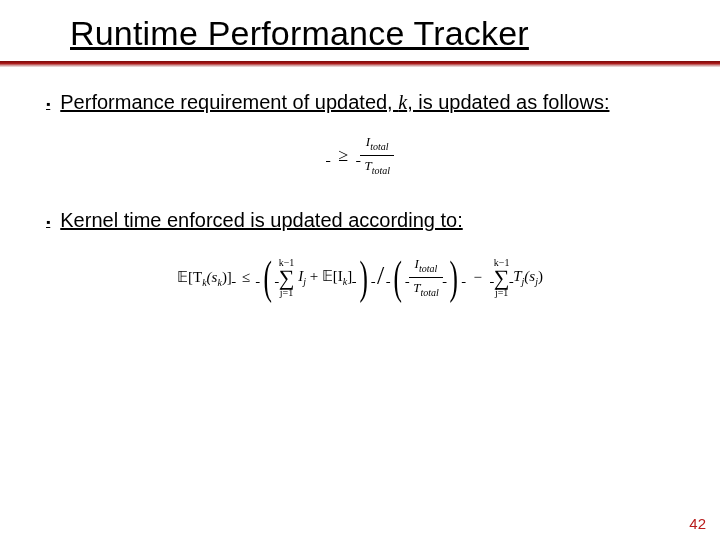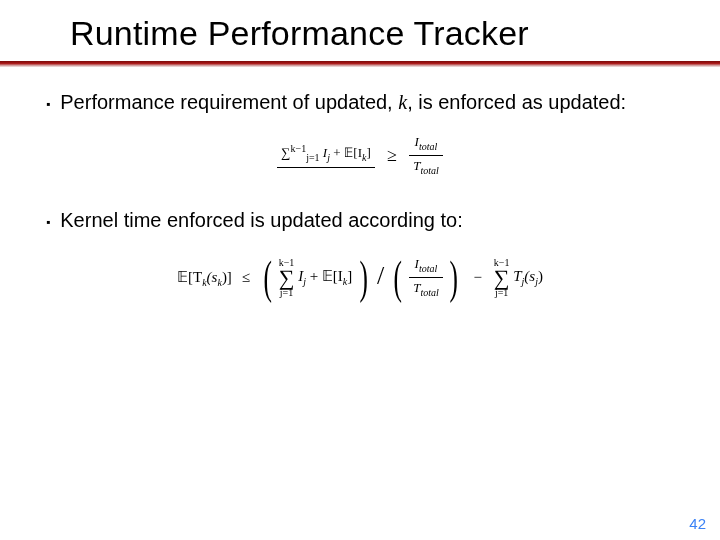--- a/index.html
+++ b/index.html
@@ -11,20 +11,21 @@
     font-family: Arial, Helvetica, sans-serif;
     color: #000;
     position: relative;
     overflow: hidden;
   }
   .slide {
     width: 720px;
     height: 540px;
     position: relative;
     box-sizing: border-box;
+    text-decoration: underline;
   }
   .title {
     font-size: 34px;
     font-weight: 400;
     padding: 14px 0 8px 70px;
     letter-spacing: 0.2px;
   }
   .rule-wrap {
     height: 6px;
     width: 100%;
@@ -109,47 +110,42 @@
   }
   .summ .top { display:block; font-size: 10px; }
   .summ .sig { display:block; font-size: 22px; line-height: 0.9; }
   .summ .bot { display:block; font-size: 10px; }
 
   .pagenum {
     position: absolute;
     right: 14px;
     bottom: 8px;
     font-size: 15px;
-    color: #3b82f6;
+    color: #b91c1c;
   }
 </style>
 </head>
 <body>
 
 <div class="slide">
 
   <div class="title">Runtime Performance Tracker</div>
   <div class="rule-wrap"></div>
 
   <div class="content">
 
     <div class="bullet">
       <span class="mark">▪</span>
       <span class="txt">
-        <span>Performance requirement of updated, </span><span class="ital">k</span><span>, is enforced as updated:</span>
+        <span>Performance requirement of updated, </span><span class="ital">k</span><span>, is updated as follows:</span>
       </span>
     </div>
 
     <div class="eqn-block eqn-center">
       <span class="frac">
-        <span class="num small">
-          ∑<span class="tinysup">k−1</span><span class="tiny">j=1</span>
-          <span class="ital">I</span><span class="tiny ital">j</span>
-          + <span>𝔼[I</span><span class="tiny ital">k</span><span>]</span>
-        </span>
       </span>
       <span class="midop">≥</span>
       <span class="frac">
         <span class="num small">
           <span class="ital">I</span><span class="tiny ital">total</span>
         </span>
         <span class="den small">
           <span class="ital">T</span><span class="tiny ital">total</span>
         </span>
       </span>

